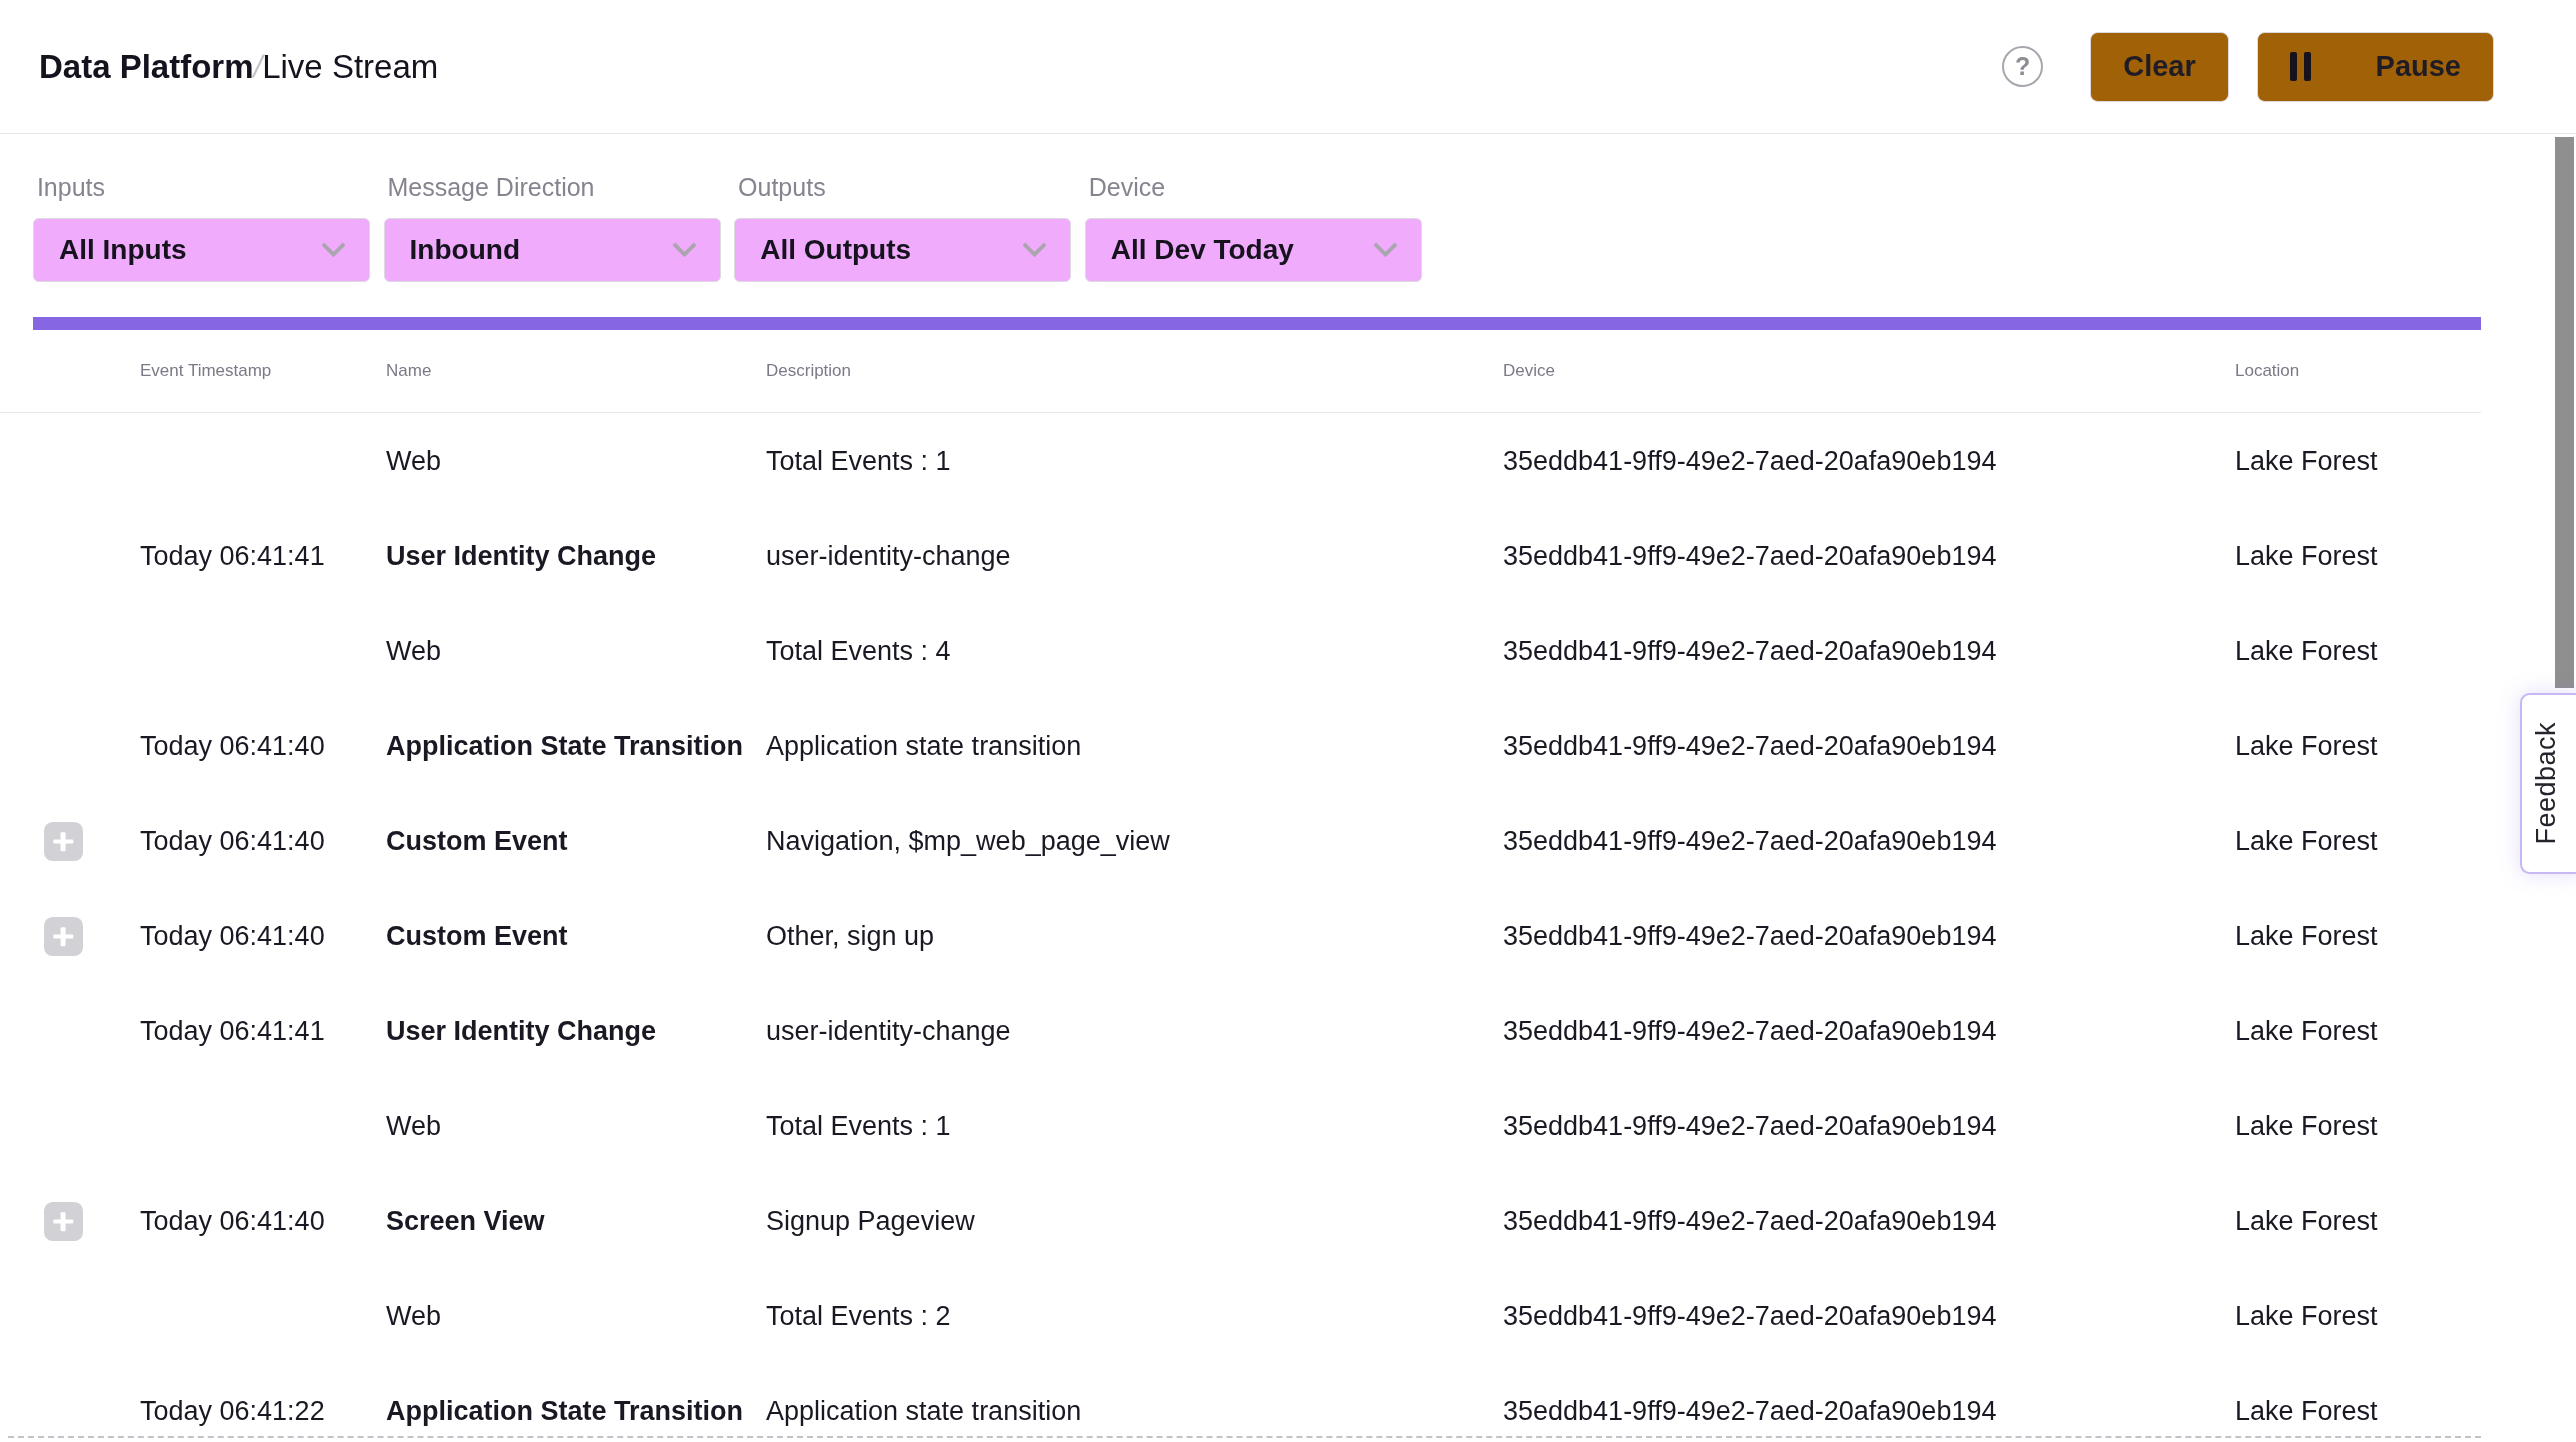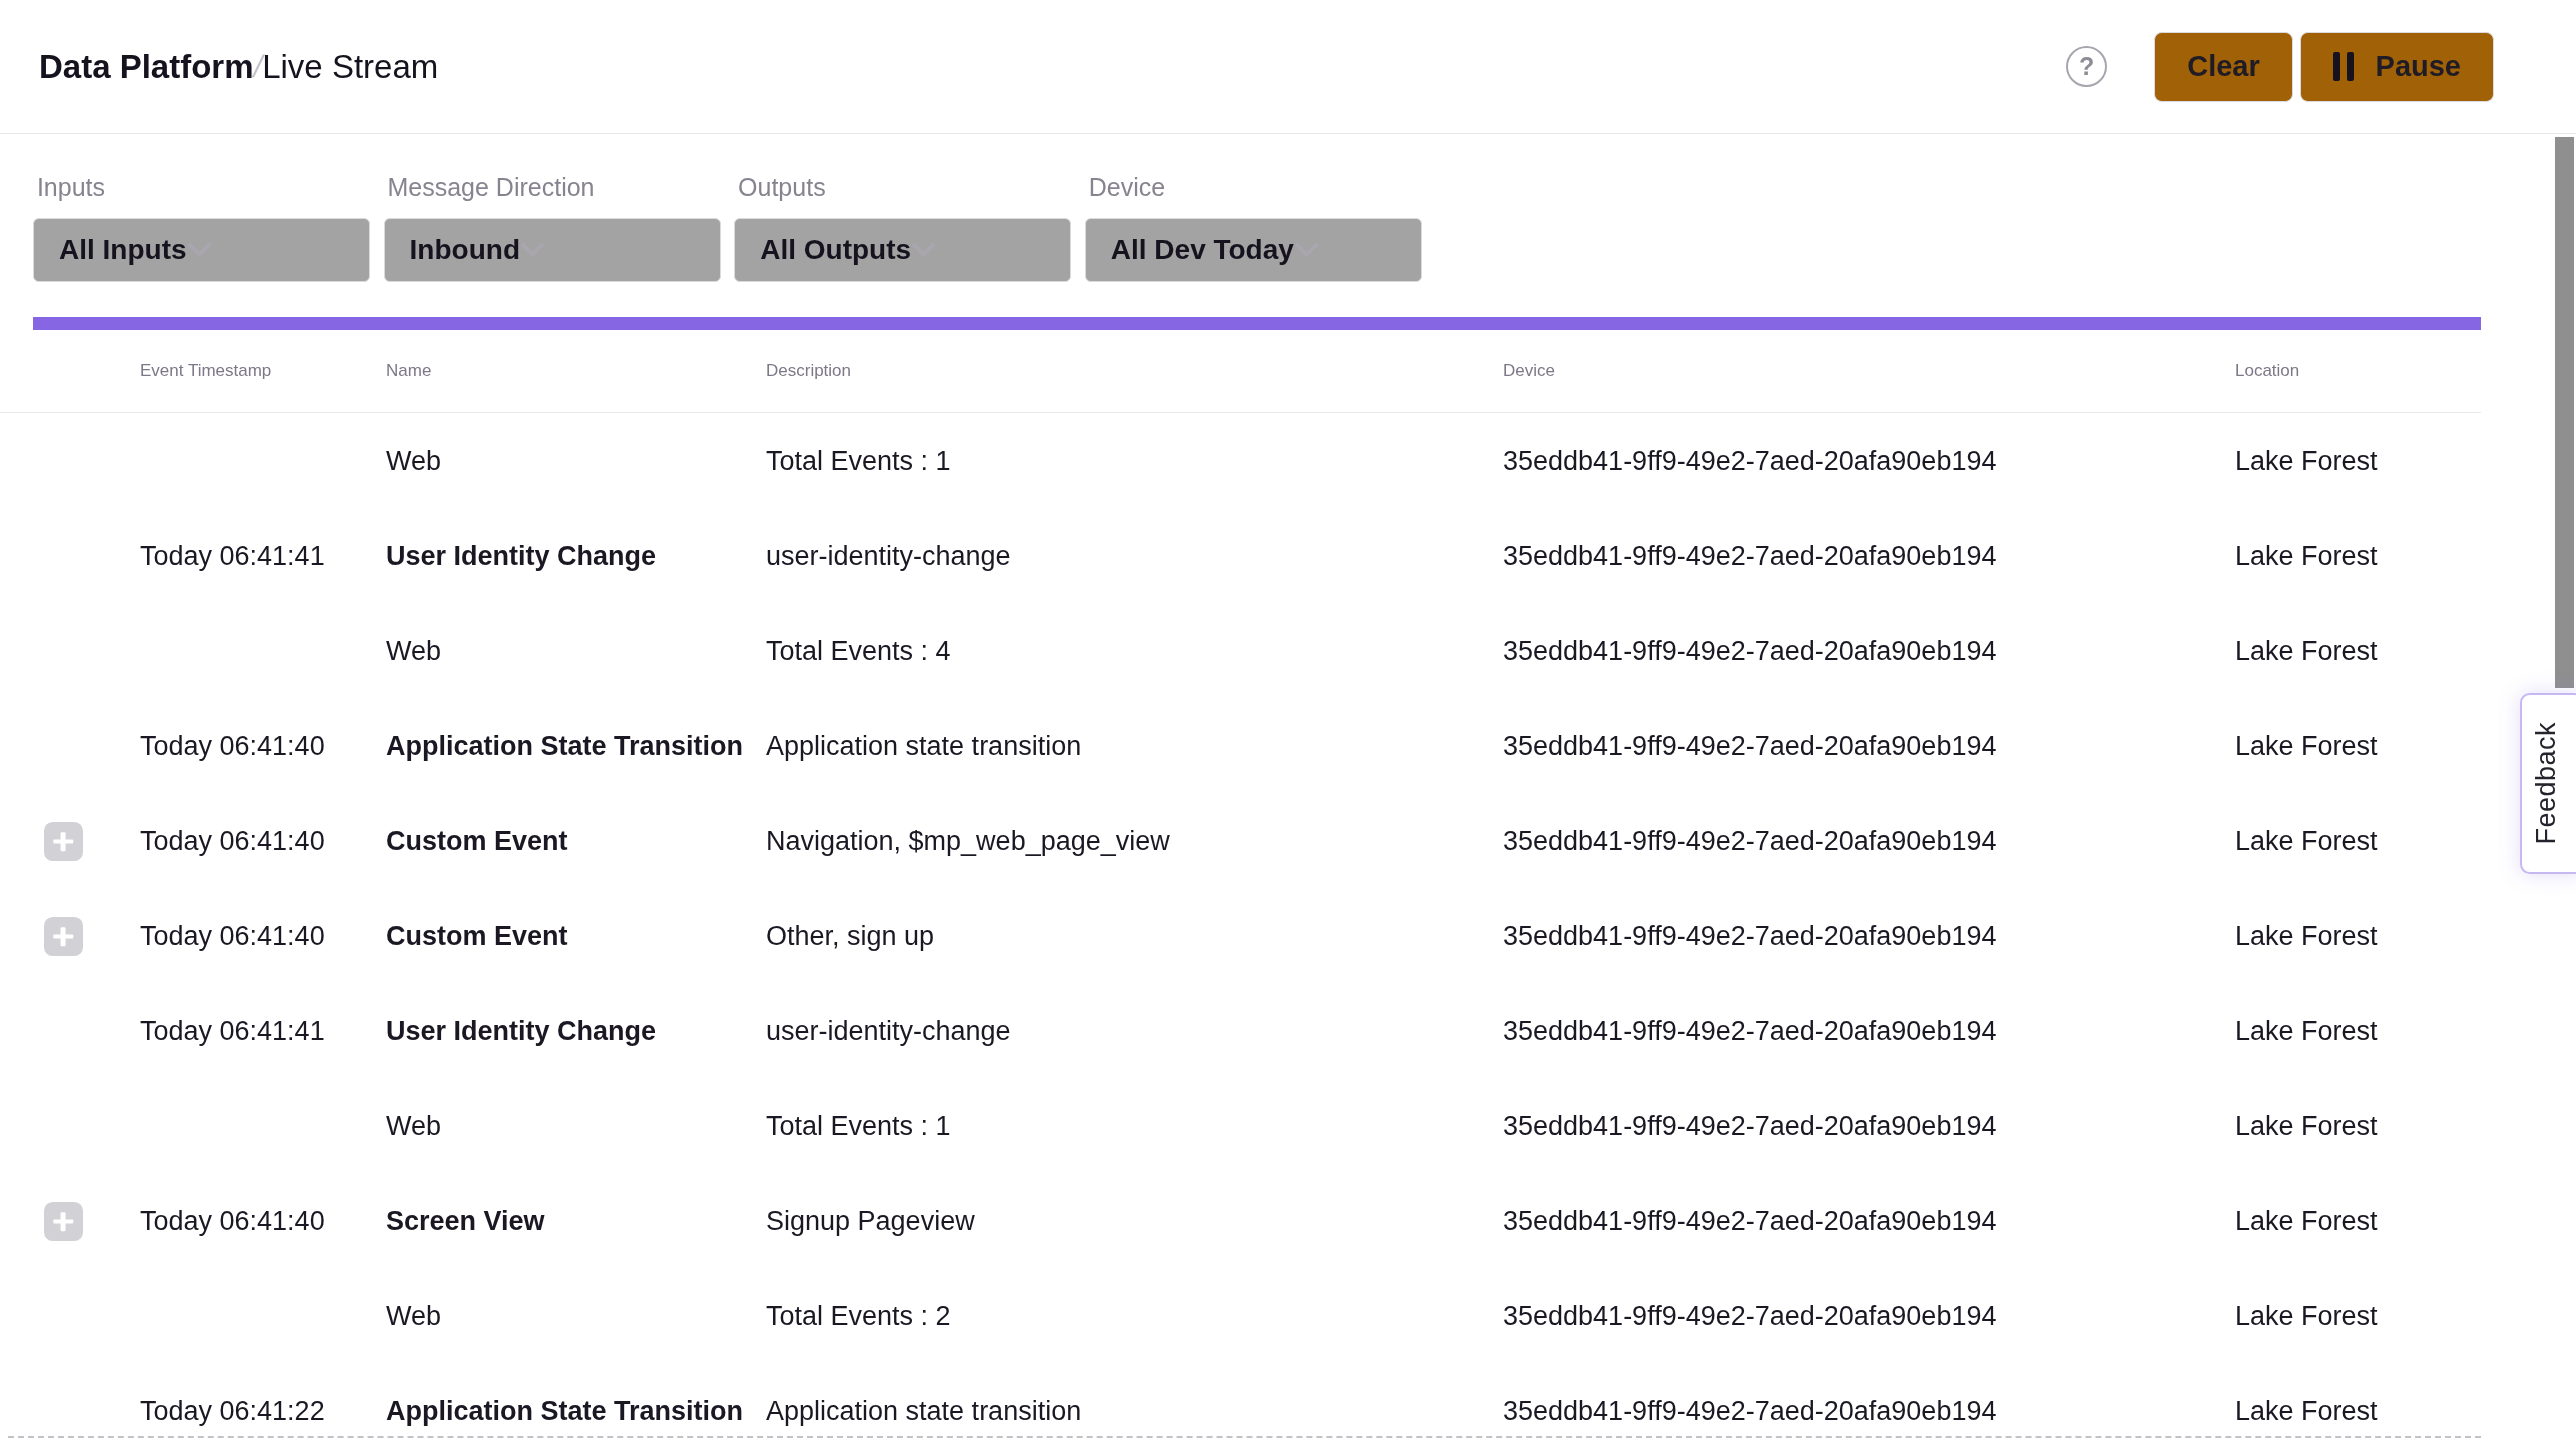--- a/index.html
+++ b/index.html
@@ -27,30 +27,30 @@
     display: flex; align-items: center; justify-content: center;
     margin-right: 47px; cursor: pointer;
   }
   .btn {
     height: 70px; border: 1.9px solid #dcdadf; border-radius: 7.8px; background: #a16207;
     font-size: 29px; font-weight: 700; color: #1f1c26;
     display: flex; align-items: center; justify-content: center;
     padding: 0 32px; cursor: pointer;
     font-family: inherit;
   }
-  .btn + .btn { margin-left: 7px; }
+  .btn + .btn { margin-left: 28px; gap: 43px; }
   .pause-icon { display: inline-flex; gap: 7.8px; margin-right: 21.4px; }
   .pause-icon i { display: block; width: 6.8px; height: 29px; background: #16131f; border-radius: 1.9px; }
   
   .filters { position: absolute; top: 173px; left: 33px; display: flex; gap: 13.6px; }
   .filter { width: 337px; }
   .filter-label { display: block; font-size: 25px; color: #87838f; margin: 0 0 15.5px 3.9px; }
   .select {
-    height: 64px; border: 1.9px solid #dcdadf; border-radius: 5.8px; background: #a3a3a3;
-    display: flex; align-items: center; 
+    height: 64px; border: 1.9px solid #dcdadf; border-radius: 5.8px; background: #f0abfc;
+    display: flex; align-items: center; justify-content: space-between;
     padding: 0 23px 0 25px; cursor: pointer;
   }
   .select-value { font-size: 28px; font-weight: 700; color: #16131f; }
   
   .accent-bar { position: absolute; top: 317px; left: 33px; width: 2448px; height: 12.6px; background: #8766e4; }
   
   .grid-cols {
     display: grid;
     grid-template-columns: 107px 246px 380px 737px 732px 1fr;
     align-items: center; padding-left: 33px;

